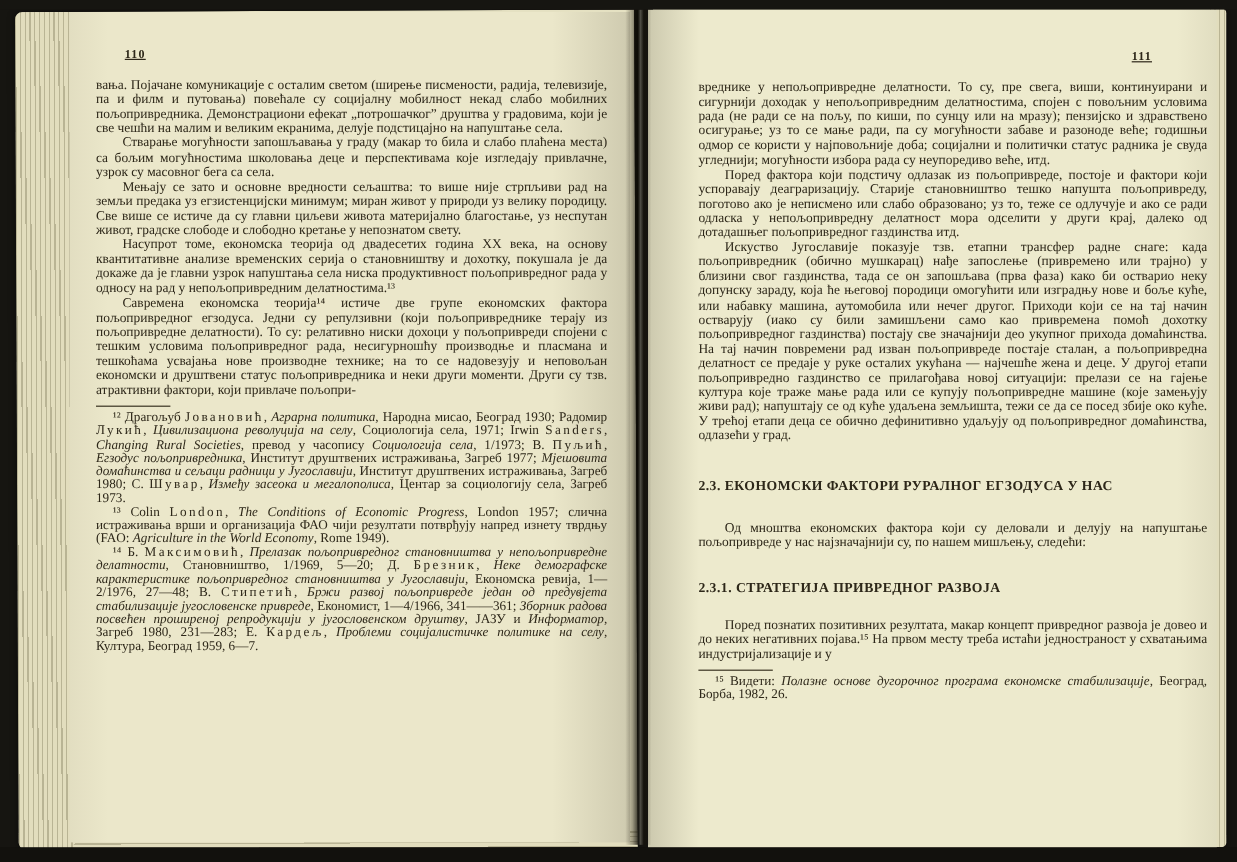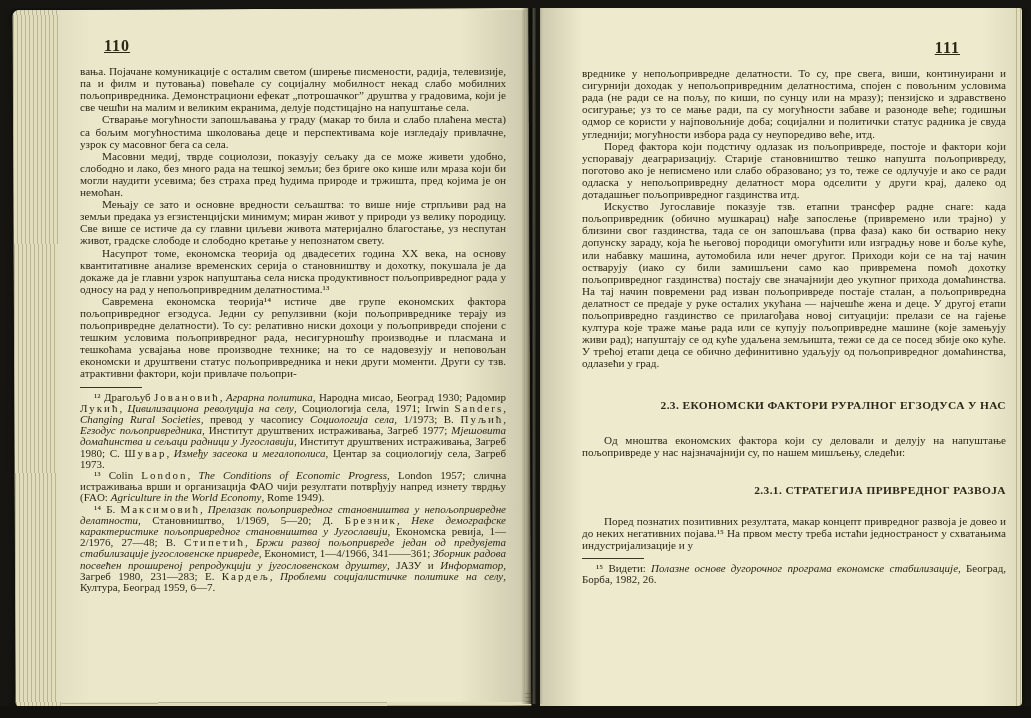--- a/index.html
+++ b/index.html
@@ -44,28 +44,28 @@
   }
   .page-right {
     left:540px; top:8px; width:474px; height:702px;
     padding:34px 8px 0 42px;
     background:linear-gradient(90deg, rgba(30,25,10,0.16), rgba(0,0,0,0) 9%, rgba(0,0,0,0) 93%, rgba(60,50,25,0.07)), #edeacd;
   }
   .gutter {
     position:absolute; left:521px; top:8px; width:22px; height:696px;
     background:linear-gradient(90deg, rgba(25,20,8,0) 0%, rgba(25,20,8,0.35) 28%, rgba(12,10,4,0.75) 48%, rgba(245,242,220,0.25) 58%, rgba(25,20,8,0.30) 70%, rgba(25,20,8,0) 100%);
   }
-  .pagenum { font-weight:bold; font-size:16px; letter-spacing:1px;text-decoration:underline; }
+  .pagenum { font-weight:bold; font-size:10px; letter-spacing:1px;text-decoration:underline; }
   .pagenum-left { text-align:left; margin-left:24px; }
   .pagenum-right { text-align:right; margin-right:46px; }
   .page-body { margin-top:13px; }
   .para { margin:0; }
   .para.ind { text-indent:22px; }
   .heading, .subheading {
-    text-align:right; font-weight:bold; font-size:11.4px;
+    text-align:left; font-weight:bold; font-size:11.4px;
     letter-spacing:0.4px; text-indent:0;
   }
   .heading   { margin:30px 0 22px 0; }
   .subheading{ margin:26px 0 19px 0; }
   .fnrule {
     width:62px; border:none; border-top:1.2px solid #3a3422;
     margin:7px 0 4px 0;
   }
   .footnotes { font-size:11px; line-height:11.2px; }
   .footnote { text-indent:14px; margin:0; }
@@ -78,21 +78,20 @@
 <body>
 
 <div class="edge-stack-left"></div>
 <div class="edge-stack-right"></div>
 
 <div class="page page-left">
   <div class="pagenum pagenum-left">110</div>
   <div class="page-body" id="left-body">
       <p class="para">вања. Појачане комуникације с осталим светом (ширење писмености, радија, телевизије, па и филм и путовања) повећале су социјалну мобилност некад слабо мобилних пољопривредника. Демонстрациони ефекат „потрошачког” друштва у градовима, који је све чешћи на малим и великим екранима, делује подстицајно на напуштање села.</p>
       <p class="para ind">Стварање могућности запошљавања у граду (макар то била и слабо плаћена места) са бољим могућностима школовања деце и перспективама које изгледају привлачне, узрок су масовног бега са села.</p>
-      <p class="para ind">Масовни медиј, тврде социолози, показују сељаку да се може живети удобно, слободно и лако, без много рада на тешкој земљи; без бриге око кише или мраза који би могли наудити усевима; без страха пред ћудима природе и тржишта, пред којима је он немоћан.</p>
       <p class="para ind">Мењају се зато и основне вредности сељаштва: то више није стрпљиви рад на земљи предака уз егзистенцијски минимум; миран живот у природи уз велику породицу. Све више се истиче да су главни циљеви живота материјално благостање, уз неспутан живот, градске слободе и слободно кретање у непознатом свету.</p>
       <p class="para ind">Насупрот томе, економска теорија од двадесетих година XX века, на основу квантитативне анализе временских серија о становништву и дохотку, покушала је да докаже да је главни узрок напуштања села ниска продуктивност пољопривредног рада у односу на рад у непољопривредним делатностима.¹³</p>
       <p class="para ind">Савремена економска теорија¹⁴ истиче две групе економских фактора пољопривредног егзодуса. Једни су репулзивни (који пољопривреднике терају из пољопривредне делатности). То су: релативно ниски дохоци у пољопривреди спојени с тешким условима пољопривредног рада, несигурношћу производње и пласмана и тешкоћама усвајања нове производне технике; на то се надовезују и неповољан економски и друштвени статус пољопривредника и неки други моменти. Други су тзв. атрактивни фактори, који привлаче пољопри-</p>
     </div>
   <hr class="fnrule">
   <div class="footnotes" id="left-footnotes">
       <p class="footnote"><span>¹² Драгољуб </span><span class="spread">Јовановић</span><span>, </span><span class="it">Аграрна политика</span><span>, Народна мисао, Београд 1930; Радомир </span><span class="spread">Лукић</span><span>, </span><span class="it">Цивилизациона револуција на селу</span><span>, Социологија села, 1971; Irwin </span><span class="spread">Sanders</span><span>, </span><span class="it">Changing Rural Societies</span><span>, превод у часопису </span><span class="it">Социологија села</span><span>, 1/1973; В. </span><span class="spread">Пуљић</span><span>, </span><span class="it">Егзодус пољопривредника</span><span>, Институт друштвених истраживања, Загреб 1977; </span><span class="it">Мјешовита домаћинства и сељаци радници у Југославији</span><span>, Институт друштвених истраживања, Загреб 1980; С. </span><span class="spread">Шувар</span><span>, </span><span class="it">Између засеока и мегалополиса</span><span>, Центар за социологију села, Загреб 1973.</span></p>
       <p class="footnote"><span>¹³ Colin </span><span class="spread">London</span><span>, </span><span class="it">The Conditions of Economic Progress</span><span>, London 1957; слична истраживања врши и организација ФАО чији резултати потврђују напред изнету тврдњу (FAO: </span><span class="it">Agriculture in the World Economy</span><span>, Rome 1949).</span></p>
       <p class="footnote"><span>¹⁴ Б. </span><span class="spread">Максимовић</span><span>, </span><span class="it">Прелазак пољопривредног становништва у непољопривредне делатности</span><span>, Становништво, 1/1969, 5—20; Д. </span><span class="spread">Брезник</span><span>, </span><span class="it">Неке демографске карактеристике пољопривредног становништва у Југославији</span><span>, Економска ревија, 1—2/1976, 27—48; В. </span><span class="spread">Стипетић</span><span>, </span><span class="it">Бржи развој пољопривреде један од предувјета стабилизације југословенске привреде</span><span>, Економист, 1—4/1966, 341——361; </span><span class="it">Зборник радова посвећен проширеној репродукцији у југословенском друштву</span><span>, ЈАЗУ и </span><span class="it">Информатор</span><span>, Загреб 1980, 231—283; Е. </span><span class="spread">Кардељ</span><span>, </span><span class="it">Проблеми социјалистичке политике на селу</span><span>, Култура, Београд 1959, 6—7.</span></p>
     </div>

